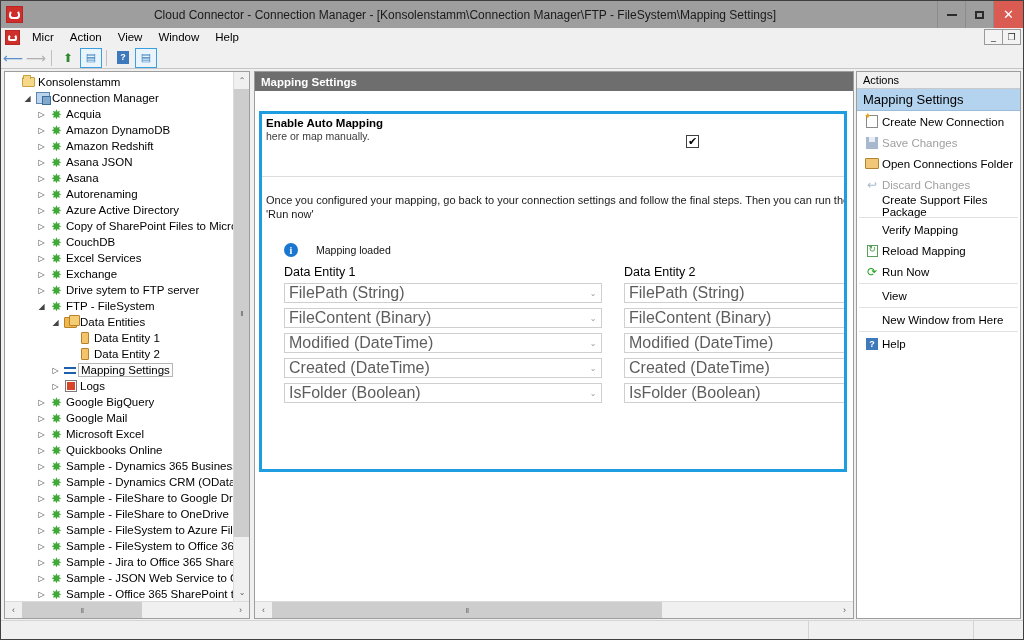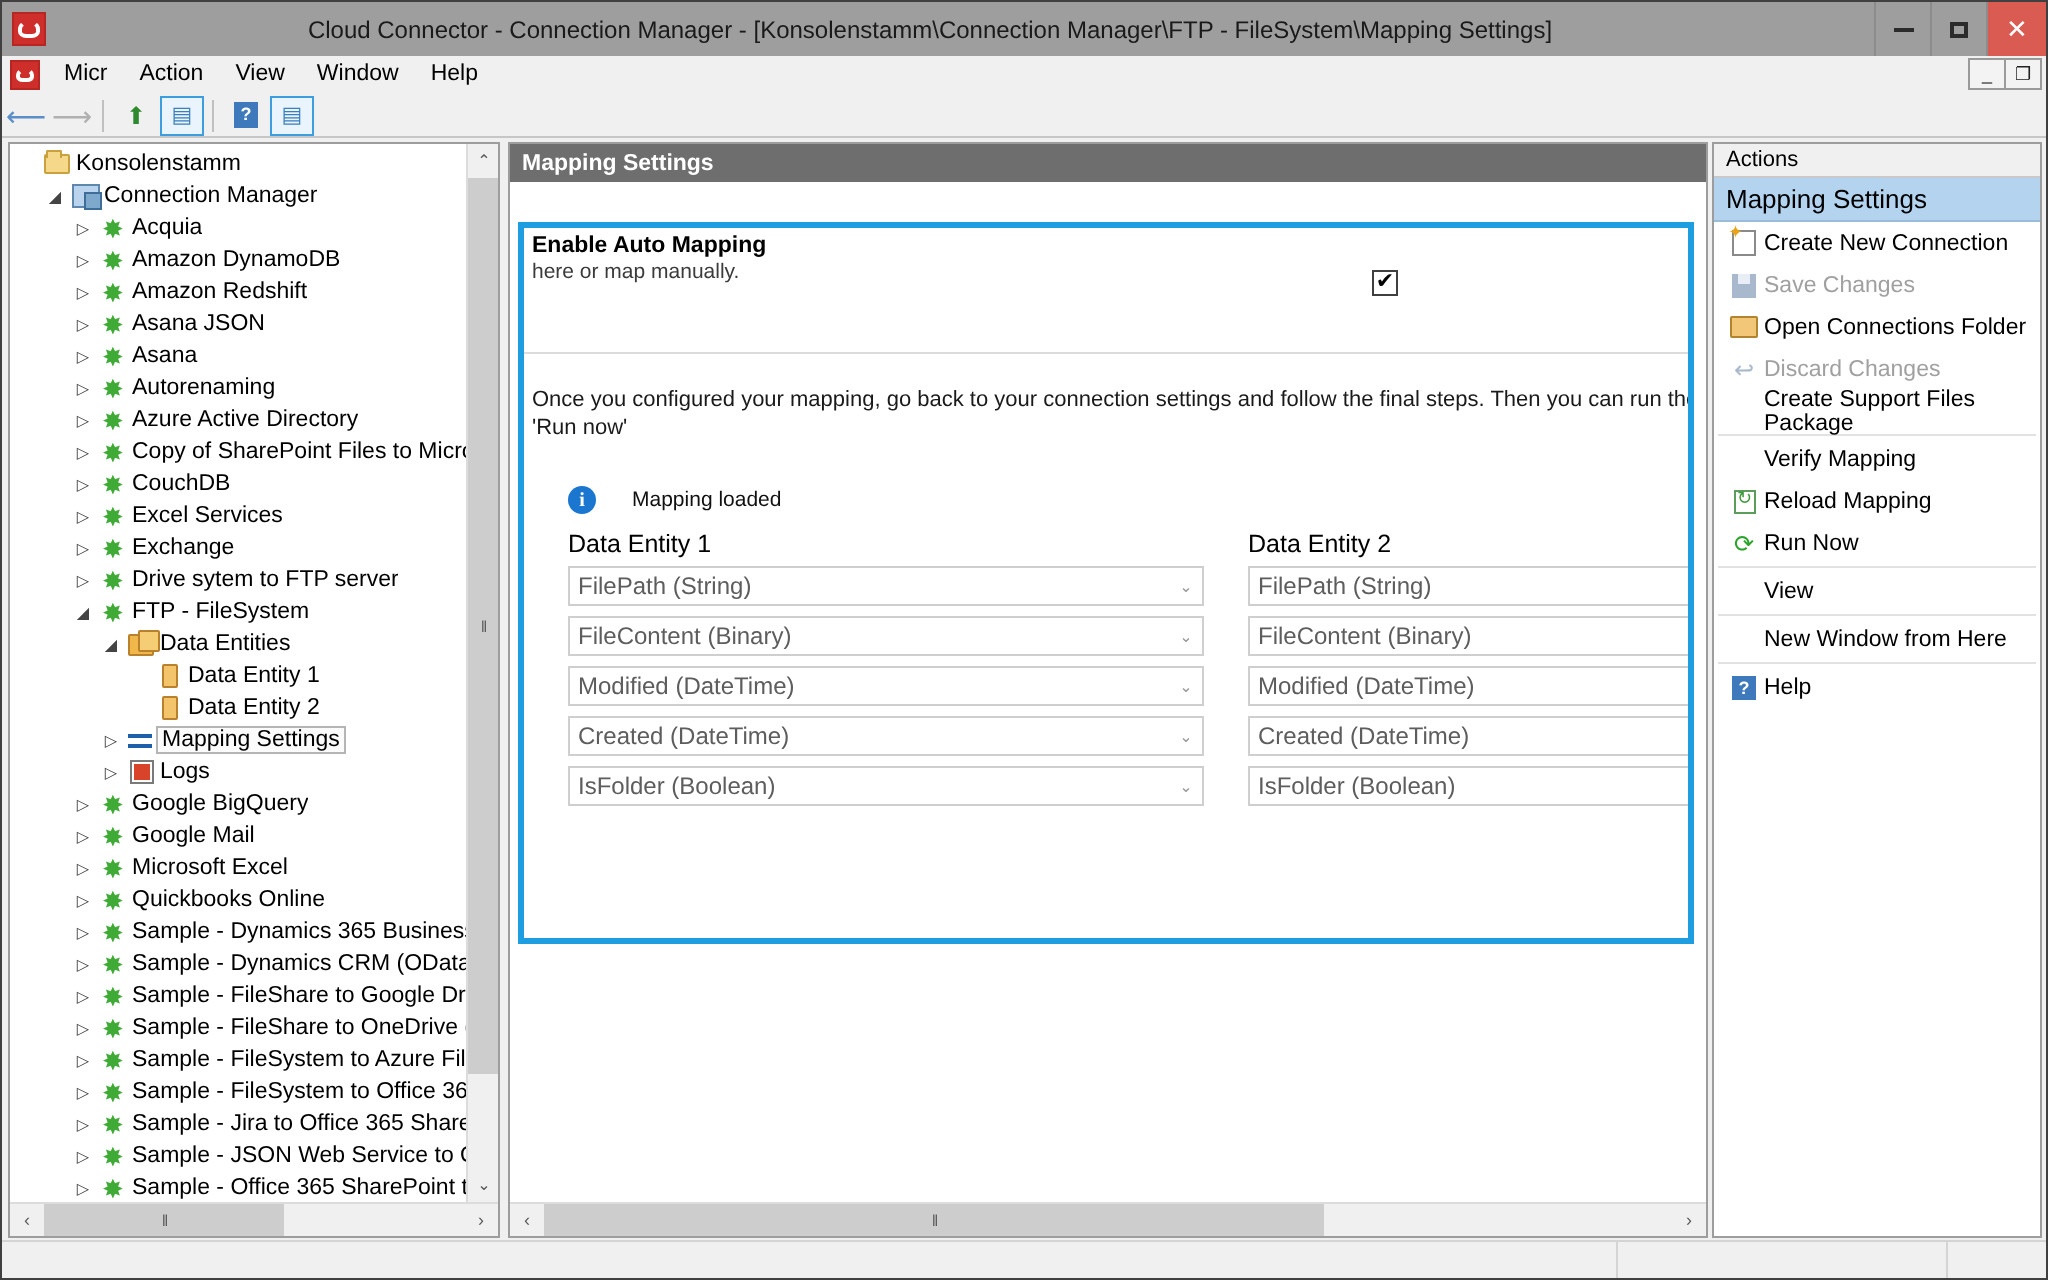--- a/index.html
+++ b/index.html
@@ -276,21 +276,21 @@
   .col { width: 340px; padding-left: 22px; }
   .col:first-child { padding-left: 22px; }
   .col-title { font-size: 12.5px; color: #000; margin-bottom: 4px; }
   .combo {
     height: 20px; margin-bottom: 5px;
     border: 1px solid #cfcfcf; background: #ffffff;
     display: flex; align-items: center;
     width: 318px;
   }
   .combo .cval {
-    flex: 1; padding-left: 4px; font-size: 12px; color: #5d5d5d;
+    flex: 1; padding-left: 4px; font-size: 16px; color: #5d5d5d;
     white-space: nowrap; overflow: hidden;
   }
   .combo .carrow {
     width: 16px; text-align: center; font-size: 8px; color: #9a9a9a;
   }
 
   .detail-hscroll {
     position: absolute; left: 0; right: 0; bottom: 0; height: 17px;
     background: #f0f0f0; border-top: 1px solid #dcdcdc;
     display: flex; align-items: center;

